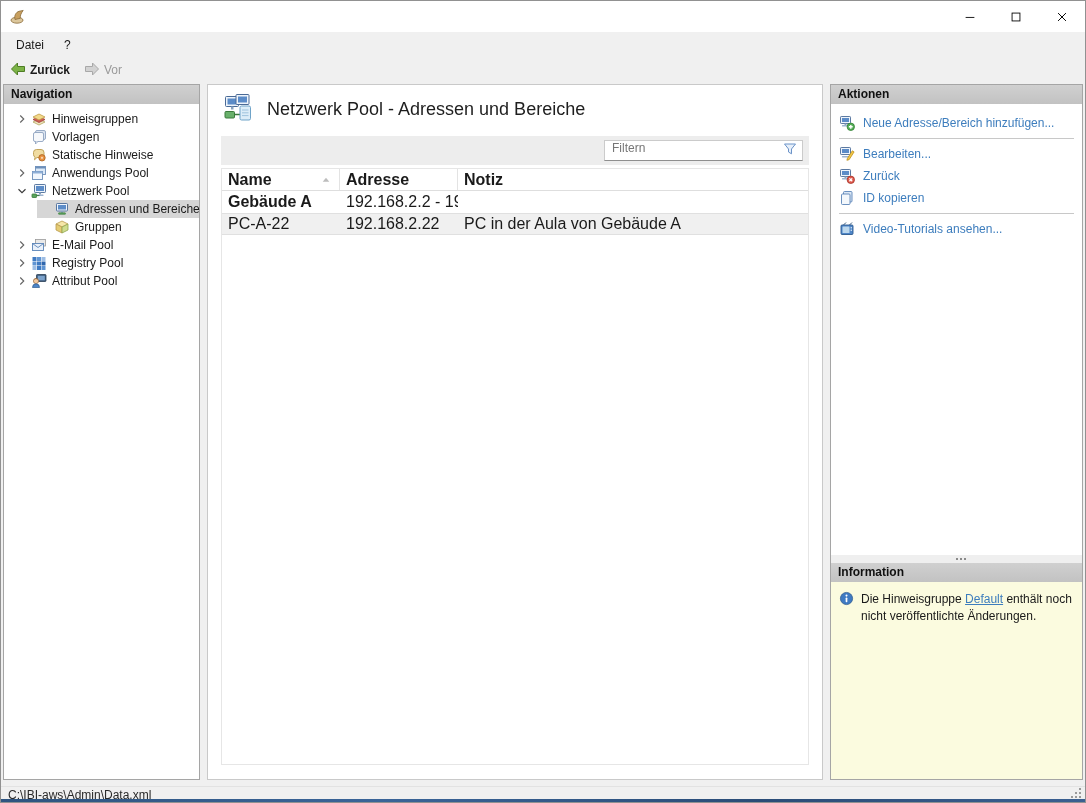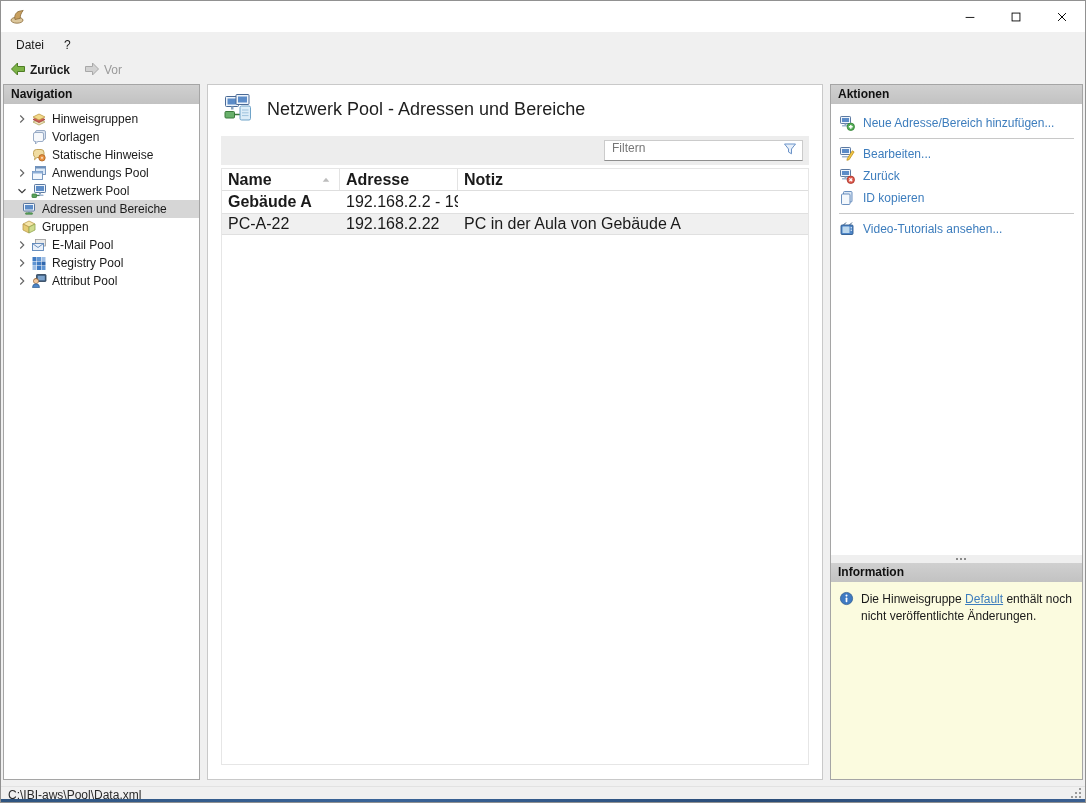--- a/index.html
+++ b/index.html
@@ -31,21 +31,21 @@
   .tool-btn.disabled{color:#9a9a9a;font-weight:400}
 
   
   .panel-header{height:19px;background:linear-gradient(#d0d0d0,#c2c2c2);font-size:12px;font-weight:700;color:#111;line-height:19px;padding-left:7px;flex:0 0 19px}
 
   
   .nav-panel{position:absolute;left:2px;top:83px;width:197px;height:696px;background:#fff;border:1px solid #a5a5a5;box-sizing:border-box}
   .tree{padding-top:6px}
   .tree-row{height:18px;display:flex;align-items:center;font-size:12px;color:#1a1a1a;cursor:default}
   .tree-row.lvl0{padding-left:10px}
-  .tree-row.lvl1{}
+  .tree-row.lvl1{margin-left:33px}
   .tree-row.selected{background:var(--sel,#d6d6d6)}
   .chev{width:16px;height:16px;display:inline-flex;align-items:center;justify-content:center;flex:0 0 16px}
   .chev svg{width:14px;height:14px}
   .tree-label{margin-left:5px;white-space:nowrap}
   .tree-row .ic16{margin-left:1px}
 
   
   .main-panel{position:absolute;left:206px;top:83px;width:616px;height:696px;background:#fff;border:1px solid #c9c9c9;box-sizing:border-box}
   .main-title-row{position:absolute;left:15px;top:8px;display:flex;align-items:center;gap:12px}
   .main-title{font-size:18px;color:#1e1e1e}
@@ -423,21 +423,21 @@
             <circle cx="8" cy="8" r="6.5" fill="#3f7ac2" stroke="#2d5a8e" stroke-width="0.8"></circle>
             <circle cx="8" cy="4.9" r="1.1" fill="#fff"></circle>
             <rect x="7.1" y="6.9" width="1.8" height="5" rx="0.8" fill="#fff"></rect>
           </svg>
         </span>
       <span class="info-text"><span>Die Hinweisgruppe </span><a class="info-link">Default</a><span> enthält noch nicht veröffentlichte Änderungen.</span></span>
     </div>
   </div>
 
   <div class="statusbar">
-    <span>C:\IBI-aws\Pool\Data.xml</span>
+    <span>C:\IBI-aws\Admin\Data.xml</span>
   </div>
   <span class="resize-grip">
       <svg viewBox="0 0 12 12">
         <g fill="#9a9a9a">
           <rect x="9" y="1" width="2" height="2"></rect>
           <rect x="5" y="5" width="2" height="2"></rect>
           <rect x="9" y="5" width="2" height="2"></rect>
           <rect x="1" y="9" width="2" height="2"></rect>
           <rect x="5" y="9" width="2" height="2"></rect>
           <rect x="9" y="9" width="2" height="2"></rect>

